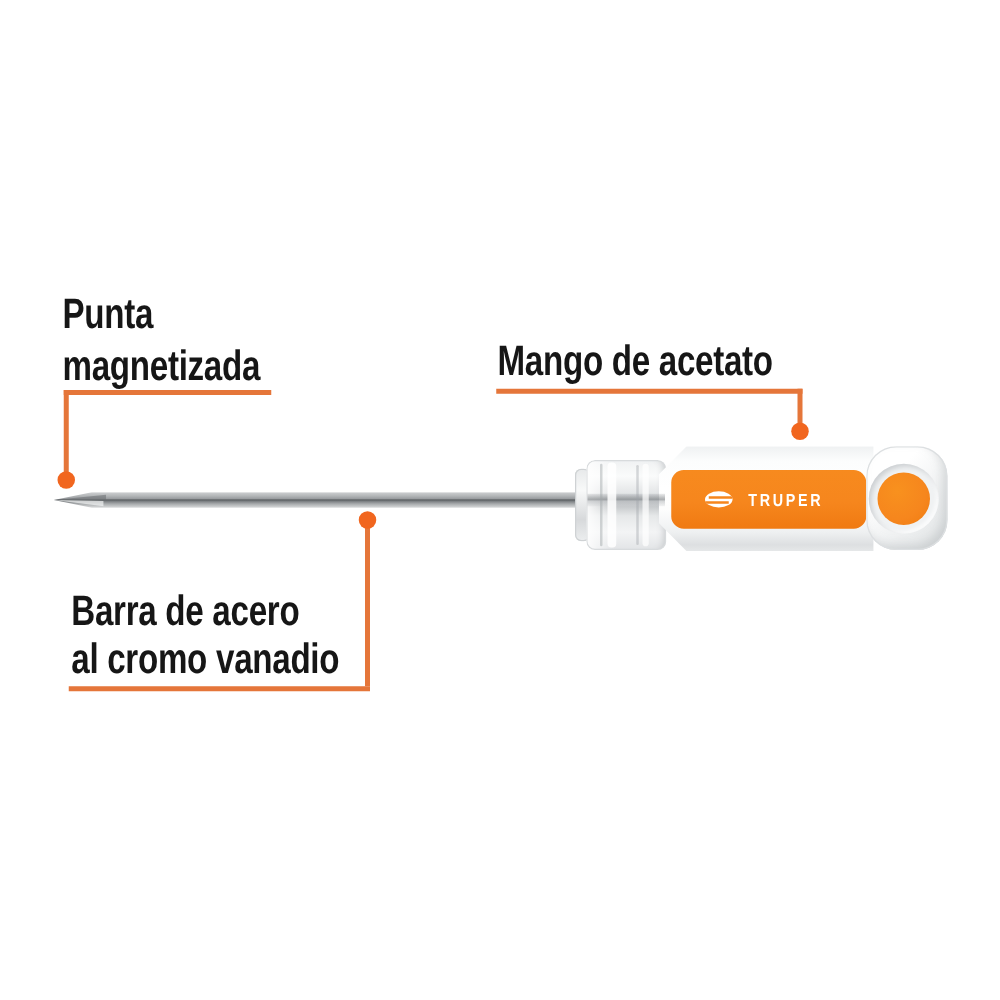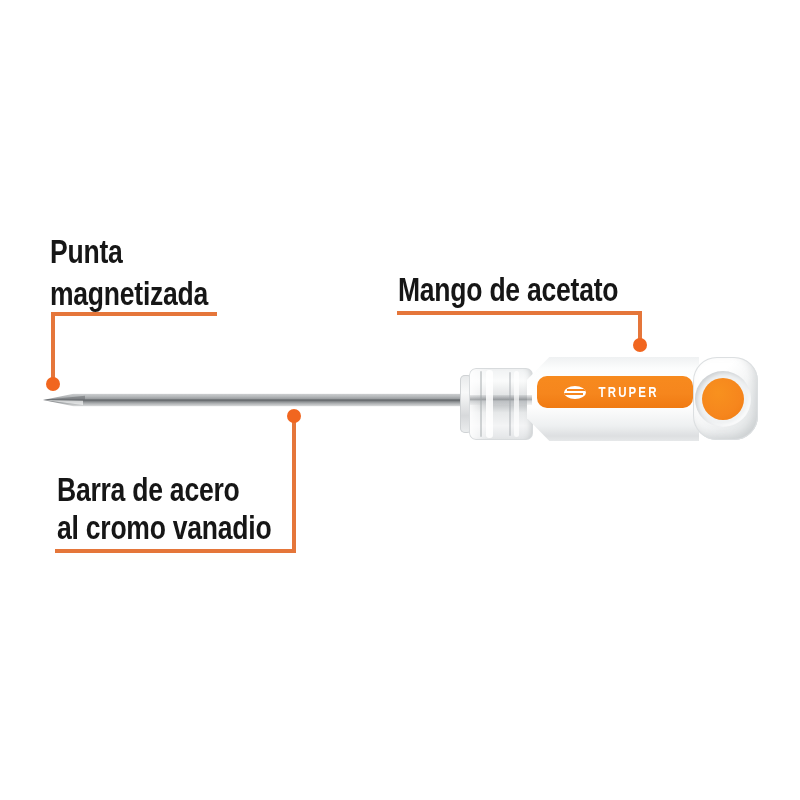--- a/index.html
+++ b/index.html
@@ -56,21 +56,21 @@
   .rib2{left:514px;top:371px;width:5px;height:66px;background:rgba(255,255,255,.7);}
   .rib3{left:480px;top:371px;width:2px;height:66px;background:rgba(158,163,167,.45);}
   .rib4{left:509px;top:372px;width:2px;height:64px;background:rgba(158,163,167,.4);}
   .handle-body{
     position:absolute;left:527px;top:357px;width:172px;height:84px;z-index:3;
     background:linear-gradient(to bottom,#eff1f2 0%,#fcfdfd 14%,#ffffff 40%,#fdfdfd 60%,
       #eef0f1 82%,#dddfe1 94%,#e6e8e9 100%);
     clip-path:polygon(0 27%,13% 0,100% 0,100% 100%,13% 100%,0 73%);
   }
   .orange-band{
-    position:absolute;left:537px;top:376px;width:156px;height:32px;border-radius:10px;z-index:4;
+    position:absolute;left:537px;top:376px;width:156px;height:47px;border-radius:10px;z-index:4;
     background:linear-gradient(to bottom,#F78A1E 0%,#F6861D 55%,#F07A12 100%);
     display:flex;align-items:center;justify-content:center;gap:6px;
   }
   .globe{
     position:relative;width:22px;height:13px;border-radius:50%;background:#fff;overflow:hidden;flex:none;
   }
   .globe::before,.globe::after{content:"";position:absolute;height:2px;background:#F6861D;}
   .globe::before{top:3.5px;left:3px;right:0;}
   .globe::after{top:7.5px;left:0;right:3px;}
   .brand{

